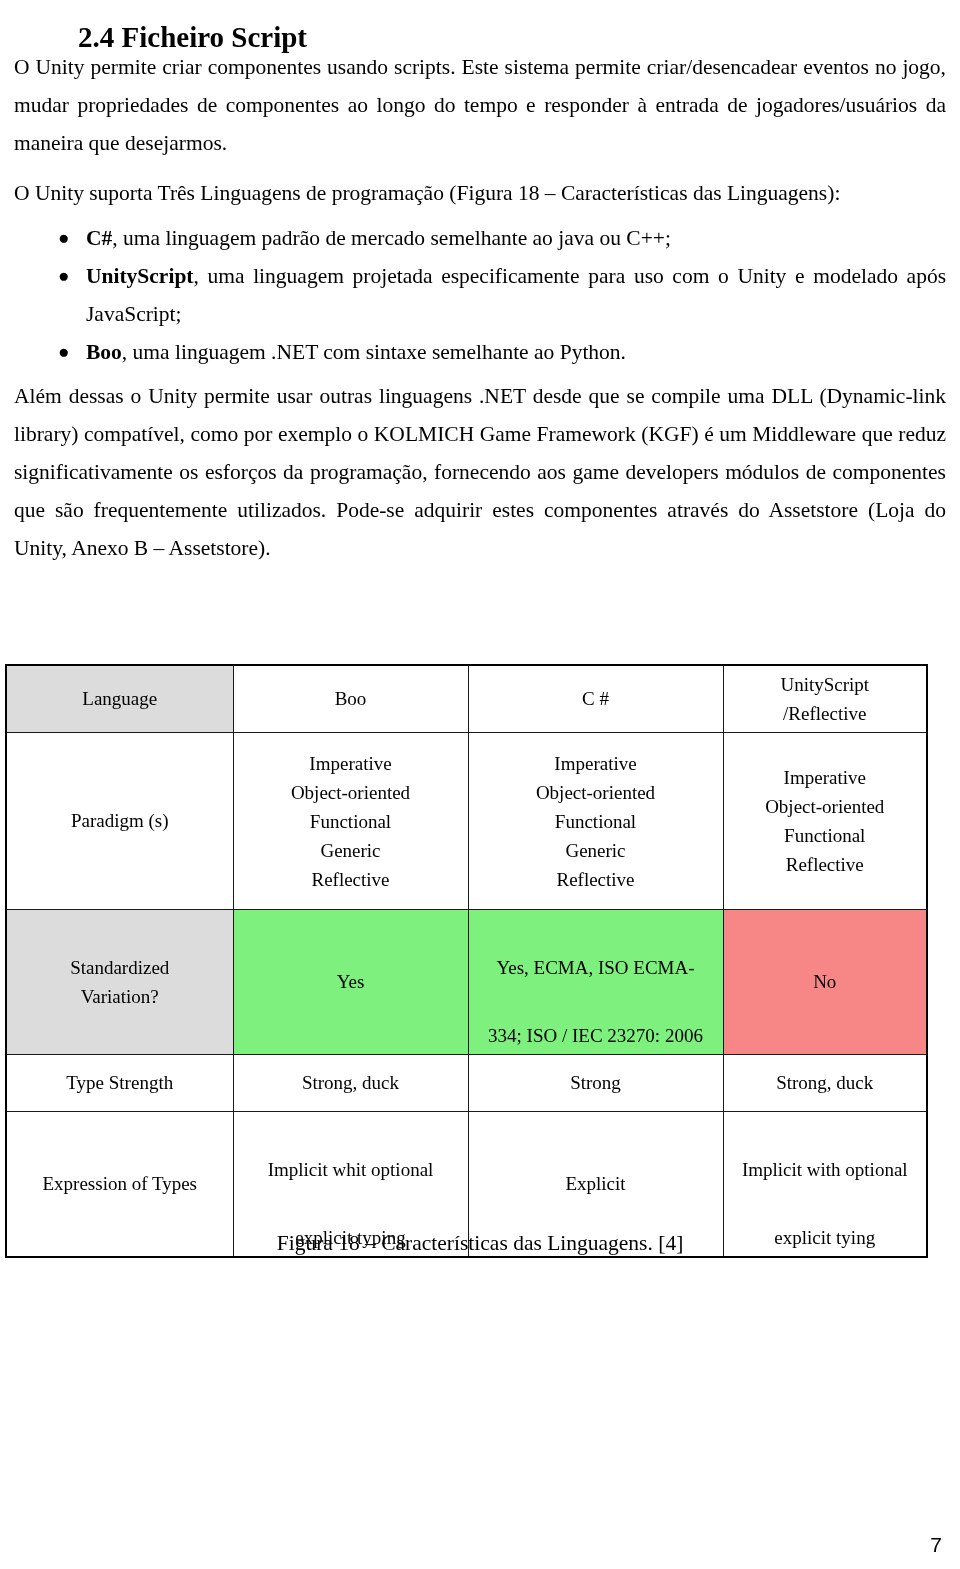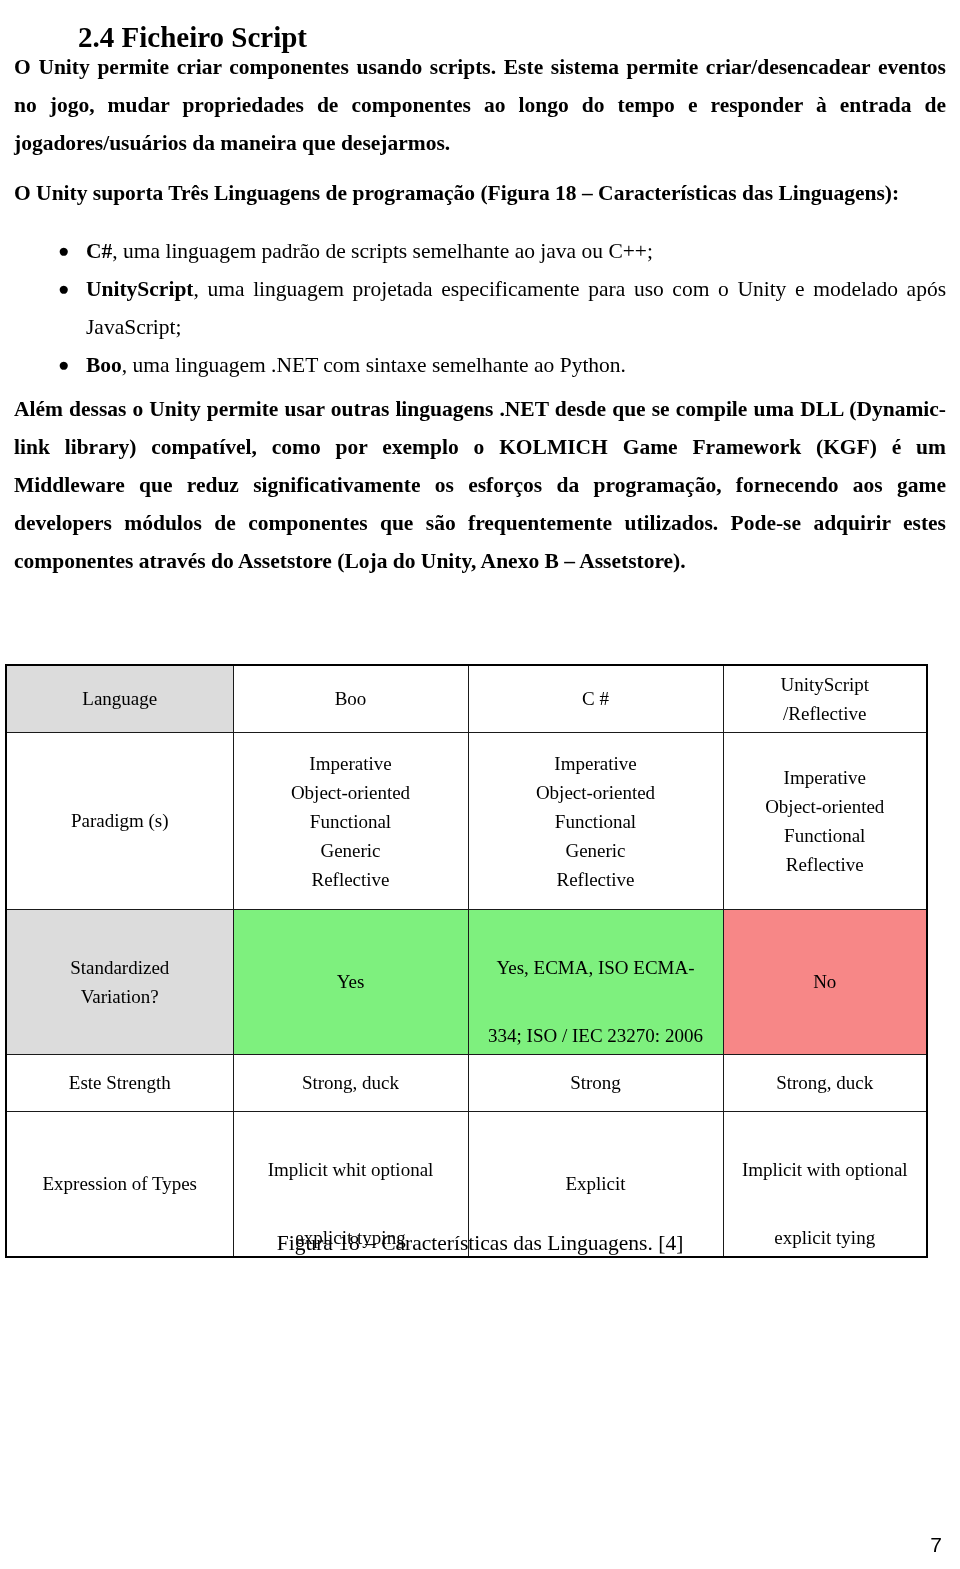--- a/index.html
+++ b/index.html
@@ -44,25 +44,24 @@
     top: 48px;
     width: 932px;
   }
 
   p.body {
     margin: 0 0 12px 0;
     font-size: 21.5px;
     line-height: 38px;
     text-align: justify;
     text-justify: inter-word;
-    font-weight: bold;
   }
 
   p.body.tight {
-    margin-bottom: 20px;
+    margin-bottom: 7px;
   }
 
   .bullet-list {
     list-style: none;
     margin: 0 0 6px 0;
     padding: 0;
   }
 
   .bullet-list li {
     position: relative;
@@ -194,21 +193,21 @@
   <h1 class="section-heading">2.4 Ficheiro Script</h1>
 
   <div class="content">
 
     <p class="body">O Unity permite criar componentes usando scripts. Este sistema permite criar/desencadear eventos no jogo, mudar propriedades de componentes ao longo do tempo e responder à entrada de jogadores/usuários da maneira que desejarmos.</p>
 
     <p class="body tight">O Unity suporta Três Linguagens de programação (Figura 18 – Características das Linguagens):</p>
 
     <ul class="bullet-list">
       <li>
-        <span class="bullet-dot">●</span><b class="term">C#</b><span>, uma linguagem padrão de scripts semelhante ao java ou C++;</span>
+        <span class="bullet-dot">●</span><b class="term">C#</b><span>, uma linguagem padrão de mercado semelhante ao java ou C++;</span>
       </li>
       <li>
         <span class="bullet-dot">●</span><b class="term">UnityScript</b><span>, uma linguagem projetada especificamente para uso com o Unity e modelado após JavaScript;</span>
       </li>
       <li>
         <span class="bullet-dot">●</span><b class="term">Boo</b><span>, uma linguagem .NET com sintaxe semelhante ao Python.</span>
       </li>
     </ul>
 
     <p class="body">Além dessas o Unity permite usar outras linguagens .NET desde que se compile uma DLL (Dynamic-link library) compatível, como por exemplo o KOLMICH Game Framework (KGF) é um Middleware que reduz significativamente os esforços da programação, fornecendo aos game developers módulos de componentes que são frequentemente utilizados. Pode-se adquirir estes componentes através do Assetstore (Loja do Unity, Anexo B – Assetstore).</p>
@@ -265,21 +264,21 @@
           </td>
           <td class="cell-green">Yes</td>
           <td class="cell-green cell-two-line">
             <span>Yes, ECMA, ISO ECMA-</span>
             <span>334; ISO / IEC 23270: 2006</span>
           </td>
           <td class="cell-red">No</td>
         </tr>
 
         <tr class="row-strength">
-          <td>Este Strength</td>
+          <td>Type Strength</td>
           <td>Strong, duck</td>
           <td>Strong</td>
           <td>Strong, duck</td>
         </tr>
 
 
         <tr class="row-expr">
           <td>Expression of Types</td>
           <td class="cell-two-line">
             <span>Implicit whit optional</span>

